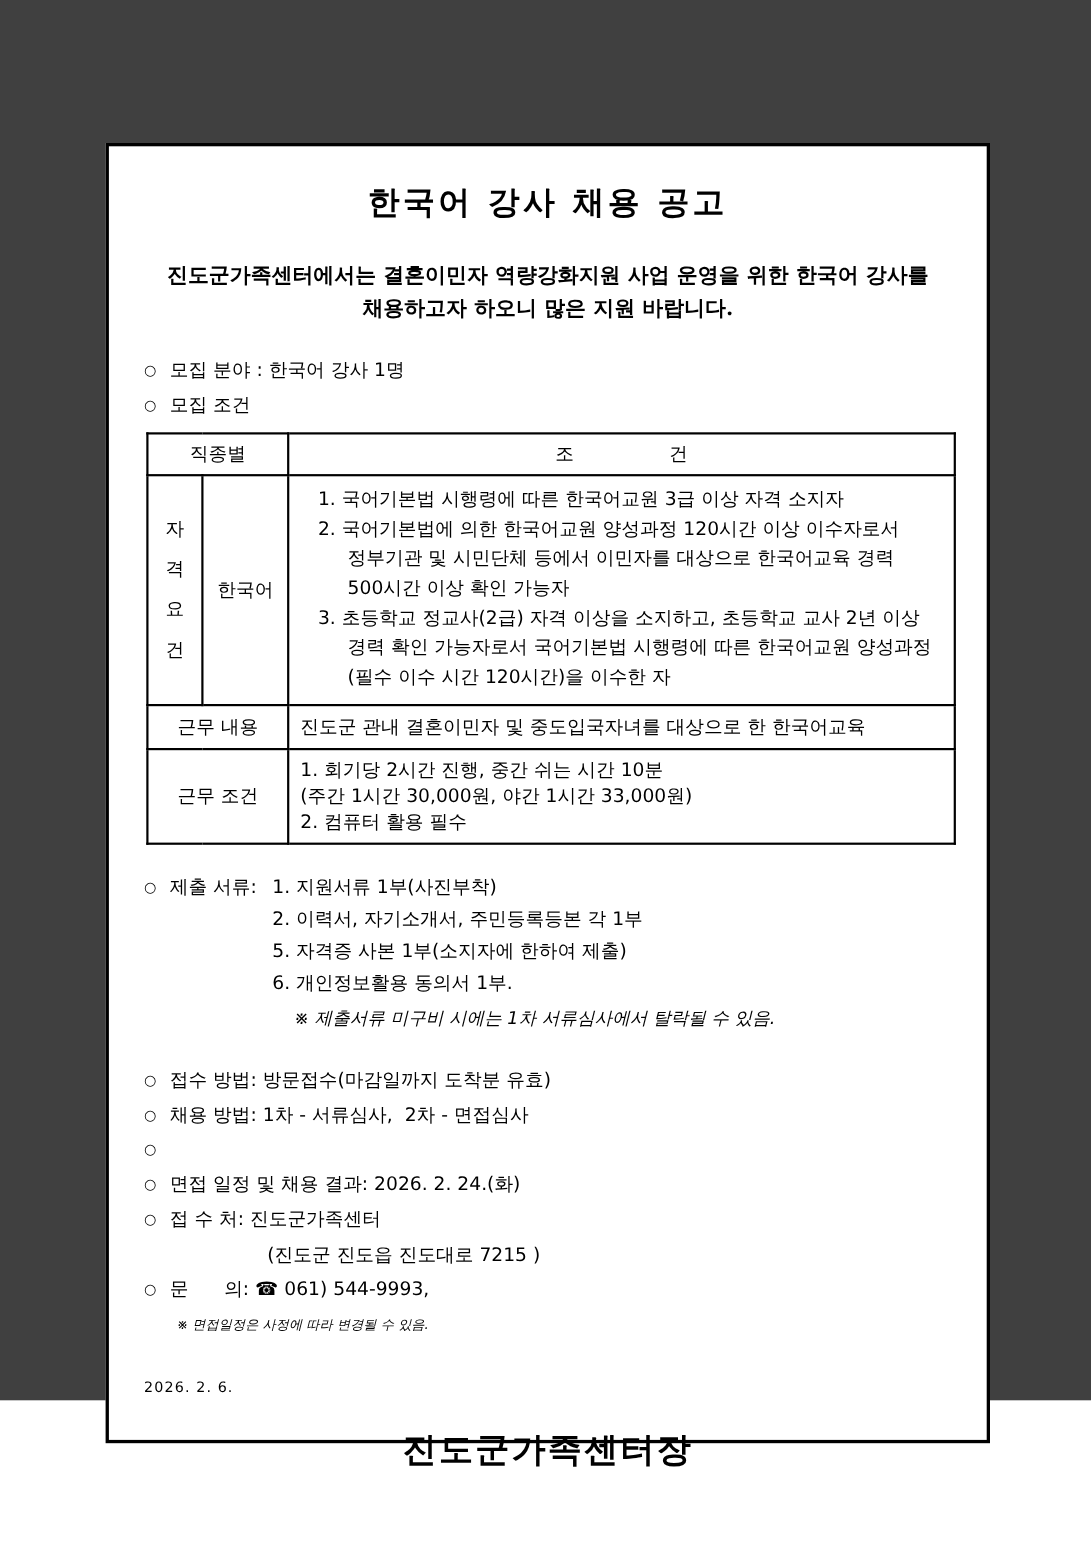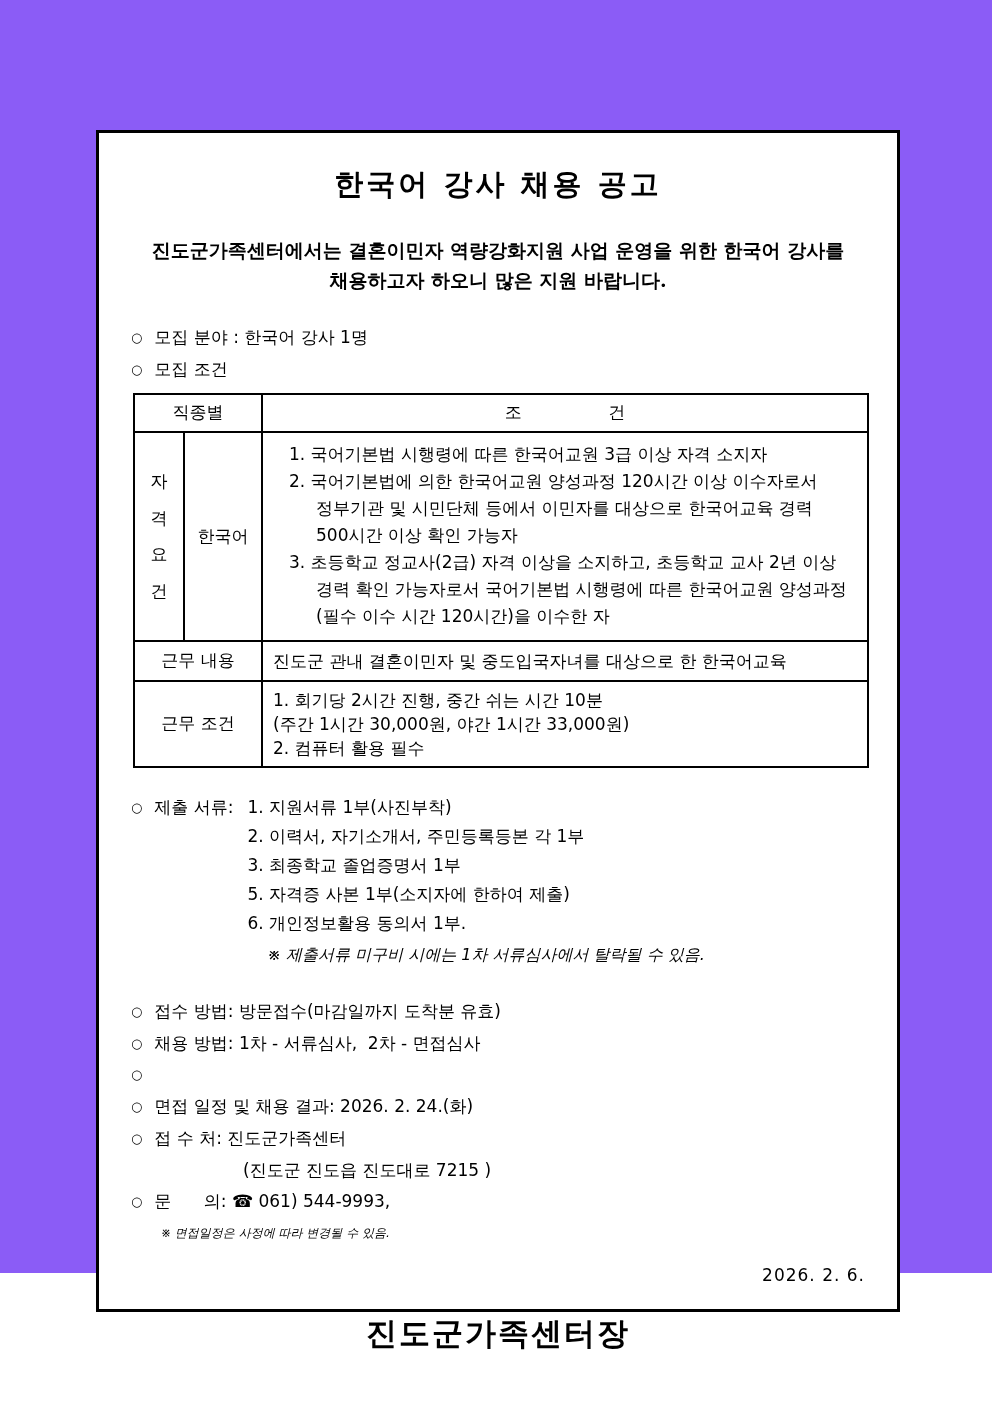--- a/index.html
+++ b/index.html
@@ -5,21 +5,21 @@
   * { margin: 0; padding: 0; box-sizing: border-box; }
   html, body {
     width: 992px; height: 1403px;
     background: #ffffff;
     color: #000000;
     font-family: "DejaVu Sans", "Liberation Sans", sans-serif;
   }
   .page {
     position: relative;
     width: 992px; height: 1273px;
-    background: #8b5cf6;
+    background: #404040;
   }
   .sheet {
     position: absolute;
     left: 96px; top: 130px;
     width: 804px; height: 1182px;
     border: 3px solid #000000;
     background: #ffffff;
     padding: 0 32px;
   }
   .doc-title {
@@ -116,23 +116,23 @@
   }
   .info-line .marker { font-size: 13px; margin-right: 12px; position: relative; top: -1px; }
   .info-line.indent { padding-left: 112px; align-items: center; }
   .info-line.italic-note {
     font-style: italic;
     font-size: 12px;
     padding-left: 30px;
   }
   
   .doc-date {
-    margin-top: 16px;
-    text-align: right;
-    font-size: 17px;
+    margin-top: 34px;
+    text-align: left;
+    font-size: 13px;
     letter-spacing: 1px;
   }
   .signature {
     margin-top: 28px;
     text-align: center;
     font-size: 31px;
     font-weight: bold;
     letter-spacing: 2px;
   }
 </style>
@@ -186,21 +186,20 @@
         </tr>
       </tbody>
     </table>
 
     <div class="docs">
       <span class="marker">○</span>
       <span class="docs-label">제출 서류:</span>
       <div class="doc-items">
         <div class="doc-item">1. 지원서류 1부(사진부착)</div>
         <div class="doc-item">2. 이력서, 자기소개서, 주민등록등본 각 1부</div>
-        <div class="doc-item">3. 최종학교 졸업증명서 1부</div>
         <div class="doc-item">5. 자격증 사본 1부(소지자에 한하여 제출)</div>
         <div class="doc-item">6. 개인정보활용 동의서 1부.</div>
         <div class="doc-note">※ 제출서류 미구비 시에는 1차 서류심사에서 탈락될 수 있음.</div>
       </div>
     </div>
 
     <div class="info-block">
       <div class="info-line">
         <span class="marker">○</span>
         <span>접수 방법: 방문접수(마감일까지 도착분 유효)</span>

